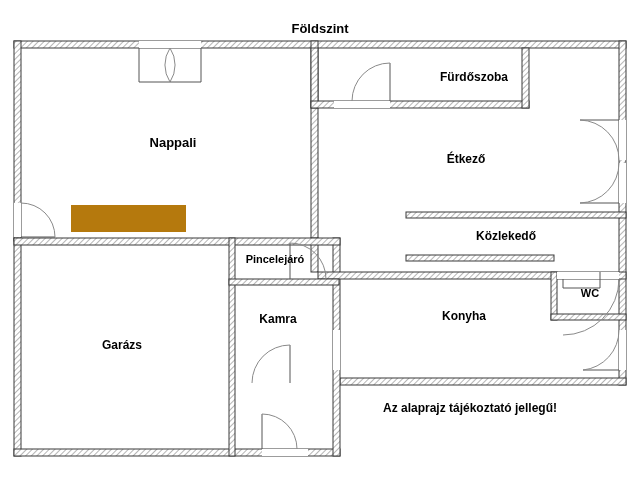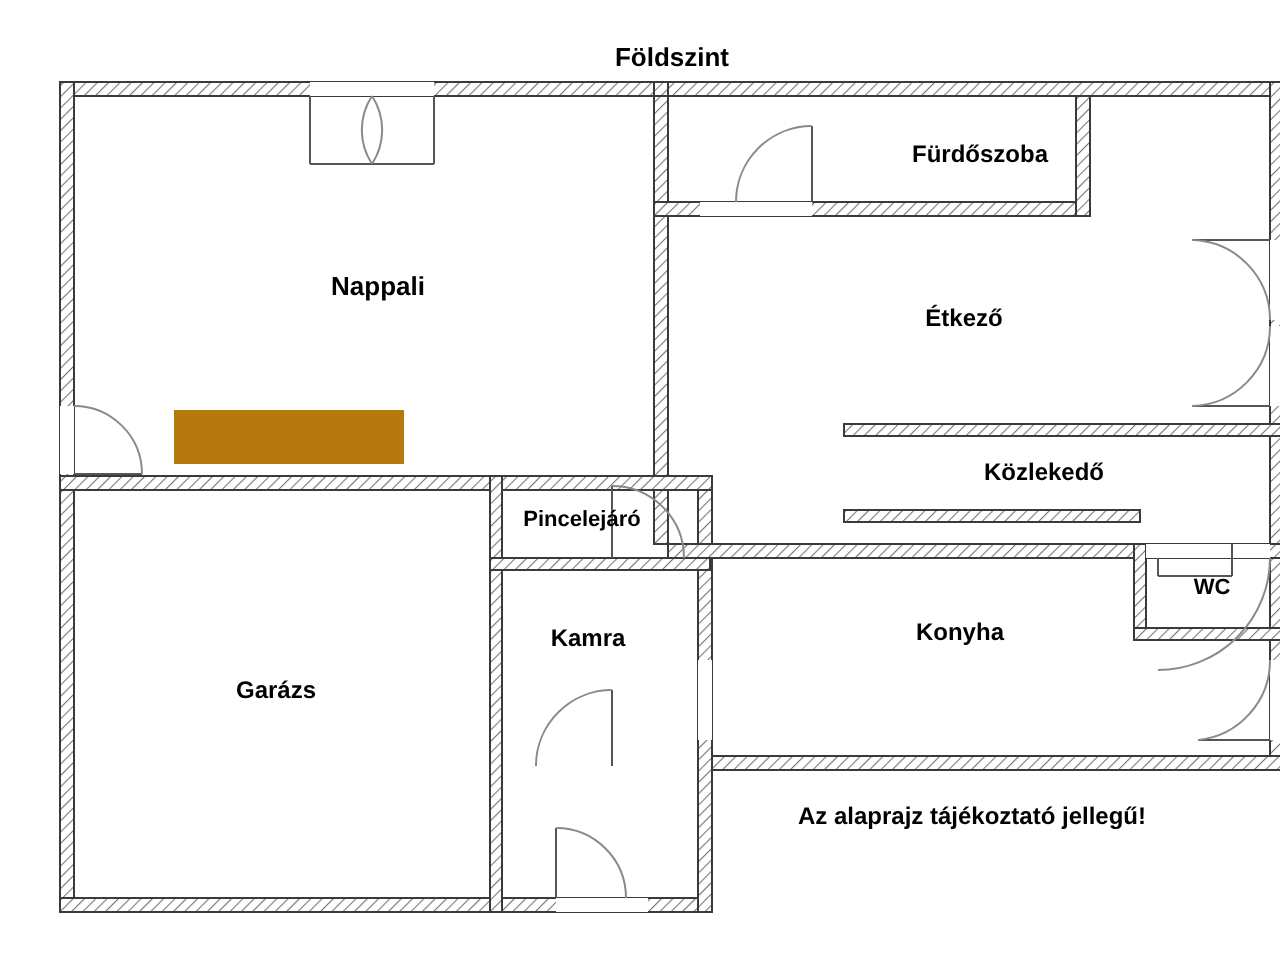--- a/index.html
+++ b/index.html
@@ -9,21 +9,21 @@
   }
   body {
     width: 640px;
     height: 480px;
     position: relative;
     font-family: "Liberation Sans", sans-serif;
     overflow: hidden;
   }
   #plan-root {
     position: absolute;
-    left: 16px; top: 0;
+    left: 0; top: 0;
     width: 590px;
     height: 480px;
   }
   svg.floorplan {
     display: block;
     width: 640px;
     height: 480px;
   }
   .room-label {
     font-family: "Liberation Sans", sans-serif;

